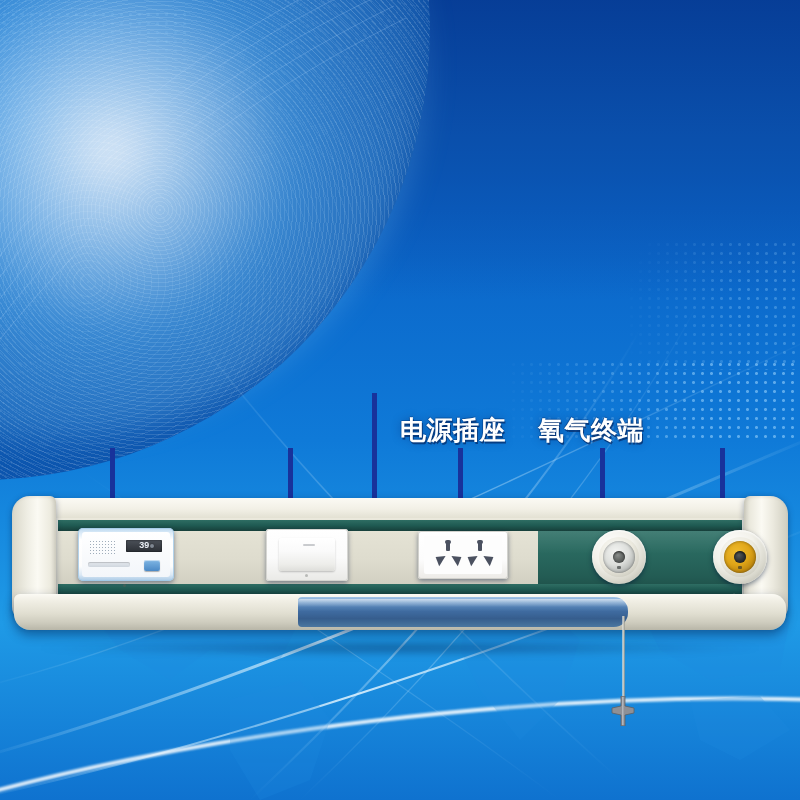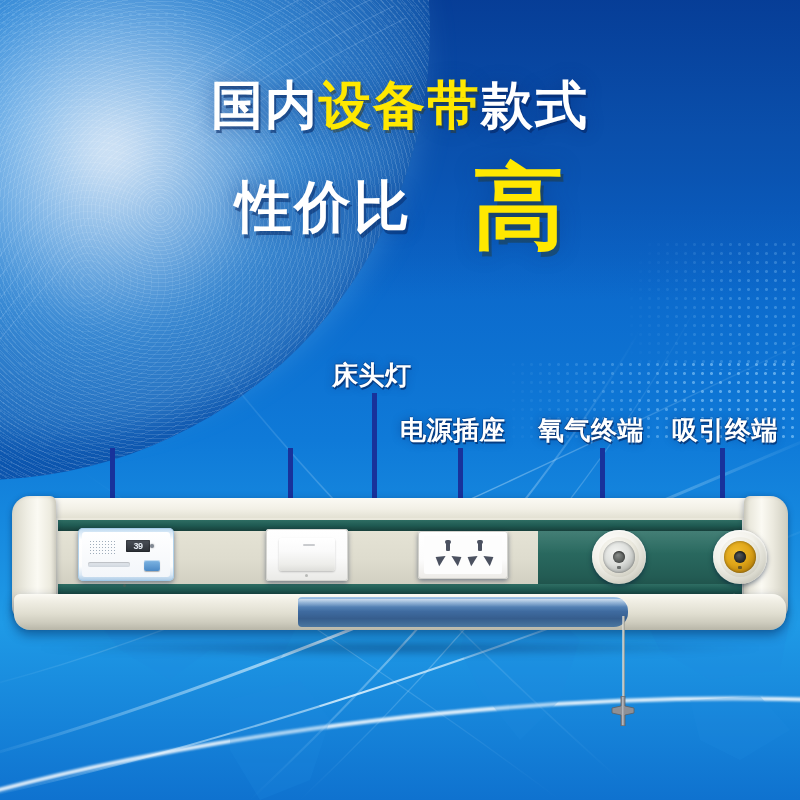--- a/index.html
+++ b/index.html
@@ -205,24 +205,24 @@
     background-image:radial-gradient(circle, rgba(110,130,150,.85) .7px, rgba(0,0,0,0) .9px);
     background-size:3px 3px;
     opacity:.75;
   }
   .ic-slot{
     position:absolute;left:6px;top:30px;width:42px;height:5px;border-radius:2px;
     background:linear-gradient(180deg,#e6eaef,#cfd6de);
     box-shadow:inset 0 1px 1px rgba(0,0,0,.18);
   }
   .ic-display{
-    position:absolute;left:44px;top:8px;width:24px;height:12px;border-radius:1px;
+    position:absolute;left:44px;top:8px;width:36px;height:12px;border-radius:1px;
     background:linear-gradient(180deg,#4b5058,#2c3036);
     color:#e9eef5;font-size:9px;font-weight:700;line-height:12px;text-align:center;
-    font-family:Liberation Sans, sans-serif;letter-spacing:-.5px;
+    font-family:Liberation Mono, monospace;letter-spacing:-.5px;
     box-shadow:inset 0 0 2px rgba(0,0,0,.7);
   }
   .ic-led{
     position:absolute;left:68px;top:12px;width:4px;height:4px;border-radius:50%;
     background:#7f8792;box-shadow:0 0 2px rgba(0,0,0,.4);
   }
   .ic-btn{
     position:absolute;left:62px;top:28px;width:16px;height:11px;border-radius:2px;
     background:linear-gradient(180deg,#7fb6e4,#4b89c6);
     box-shadow:inset 0 1px 1px rgba(255,255,255,.6),0 1px 1px rgba(0,0,0,.3);
@@ -395,34 +395,24 @@
       <path d="M470,110 L540,100 L580,140 L560,200 L520,240 L480,190 L460,150 Z"></path>
       <path d="M640,110 L720,96 L790,120 L780,170 L710,180 L660,150 Z"></path>
       <path d="M690,200 L760,196 L790,230 L740,260 L700,240 Z"></path>
     </g>
   </svg>
 
   <div class="dots" id="dots-a"></div>
   <div class="dots" id="dots-b"></div>
   <div class="dots" id="dots-c"></div>
 
-  <div class="headline">
-    <div class="hl-line1"><span>国内</span><span class="hl-yellow">设备带</span><span>款式</span></div>
-
-    <div class="hl-row2">
-      <div class="hl-line2">性价比</div>
-      <div class="hl-big">高</div>
-    </div>
-  </div>
 
   <div class="callout-layer">
-    <div class="callout" style="left:332px;top:358px;">床头灯</div>
     <div class="callout" style="left:400px;top:413px;">电源插座</div>
     <div class="callout" style="left:538px;top:413px;">氧气终端</div>
-    <div class="callout" style="left:672px;top:413px;">吸引终端</div>
 
     <div class="leader leader-v" style="left:110px;top:448px;height:72px;"></div>
     <div class="leader leader-v" style="left:288px;top:448px;height:72px;"></div>
     <div class="leader leader-v" style="left:372px;top:393px;height:213px;"></div>
     <div class="leader leader-v" style="left:458px;top:448px;height:76px;"></div>
     <div class="leader leader-v" style="left:600px;top:448px;height:74px;"></div>
     <div class="leader leader-v" style="left:720px;top:448px;height:74px;"></div>
 
     <div class="leader-box" style="left:60px;top:518px;width:104px;height:62px;"></div>
     <div class="leader-box" style="left:245px;top:518px;width:90px;height:62px;"></div>

